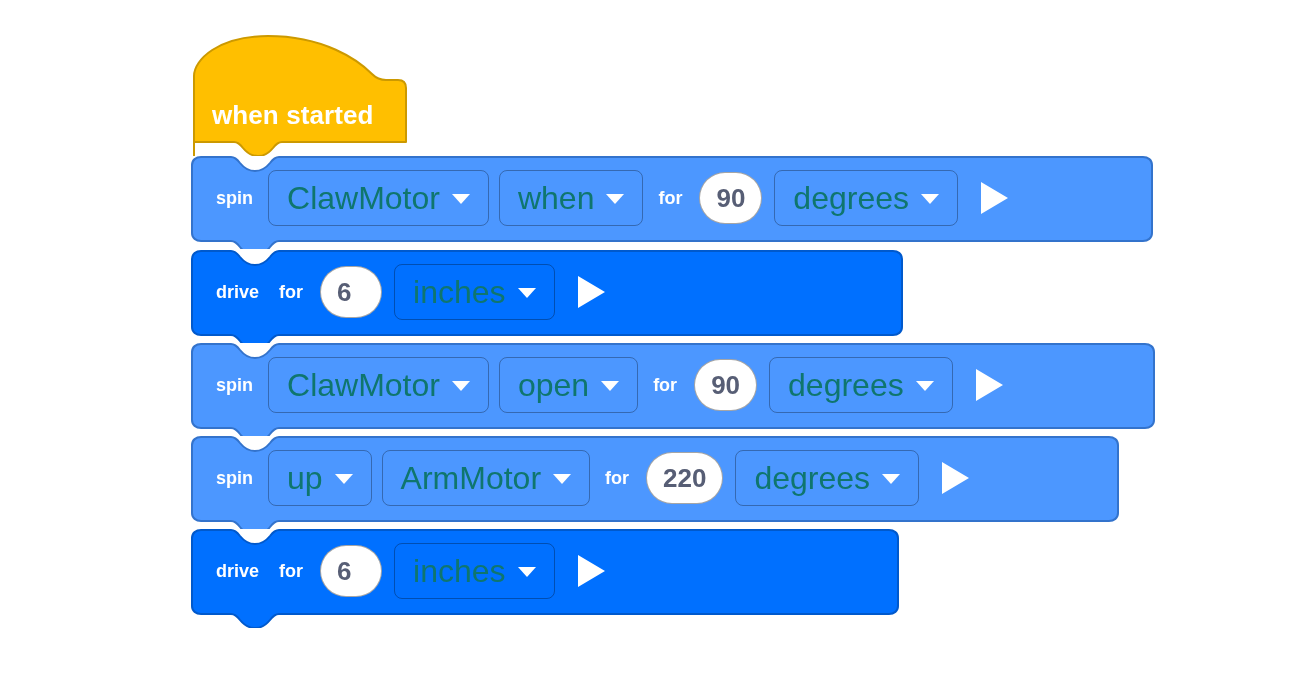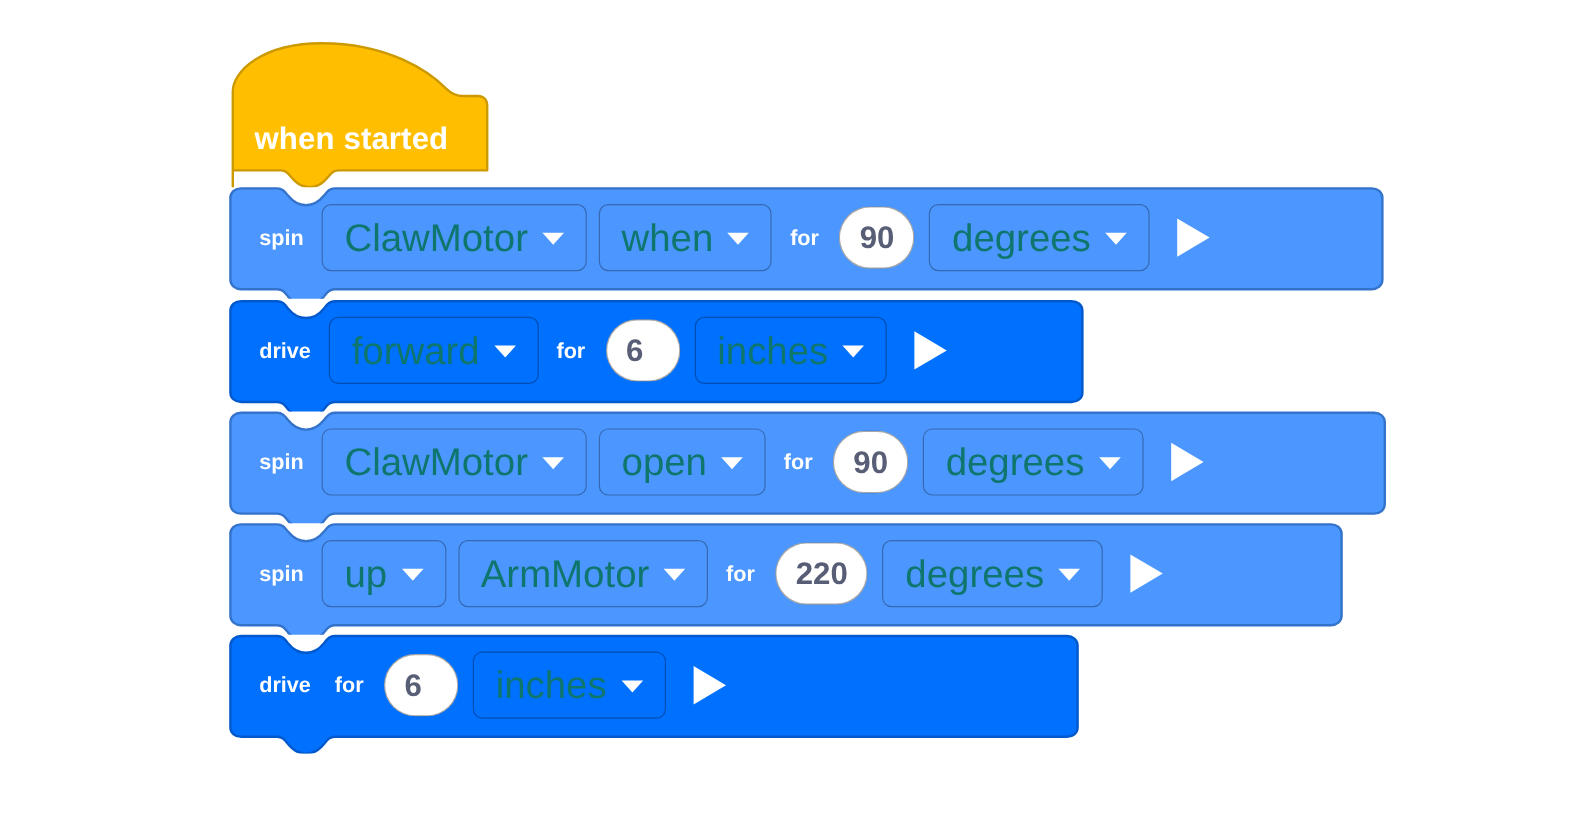--- a/index.html
+++ b/index.html
@@ -170,24 +170,20 @@
       <span class="play-tri"></span>
     </div>
   </div>
 
   <div class="block" style="left:190px; top:249px; width:714px;">
     <svg class="shape" width="714" height="94" viewBox="0 0 714 94">
       <path d="M2,10 C2,5 6,2 11,2 L41,2 C45,2 47,4 50,8 C54,13 59,16 65,16 C71,16 76,13 80,8 C83,4 85,2 89,2 L703,2 C708,2 712,5 712,10 L712,78 C712,83 708,86 703,86 L89,86 C85,86 83,88 80,92 C76,97 71,100 65,100 C59,100 54,97 50,92 C47,88 45,86 41,86 L11,86 C6,86 2,83 2,78 Z" fill="#0070FF" stroke="#0059CC" stroke-width="2" stroke-linejoin="round"></path>
     </svg>
     <div class="row">
       <span class="blk-text">drive</span>
-      <span class="dropdown">
-        <span class="dd-label">forward</span>
-        <span class="caret"></span>
-      </span>
       <span class="blk-text">for</span>
       <span class="num-oval">
         <span class="num-val">6</span>
       </span>
       <span class="dropdown">
         <span class="dd-label">inches</span>
         <span class="caret"></span>
       </span>
       <span class="play-tri"></span>
     </div>

